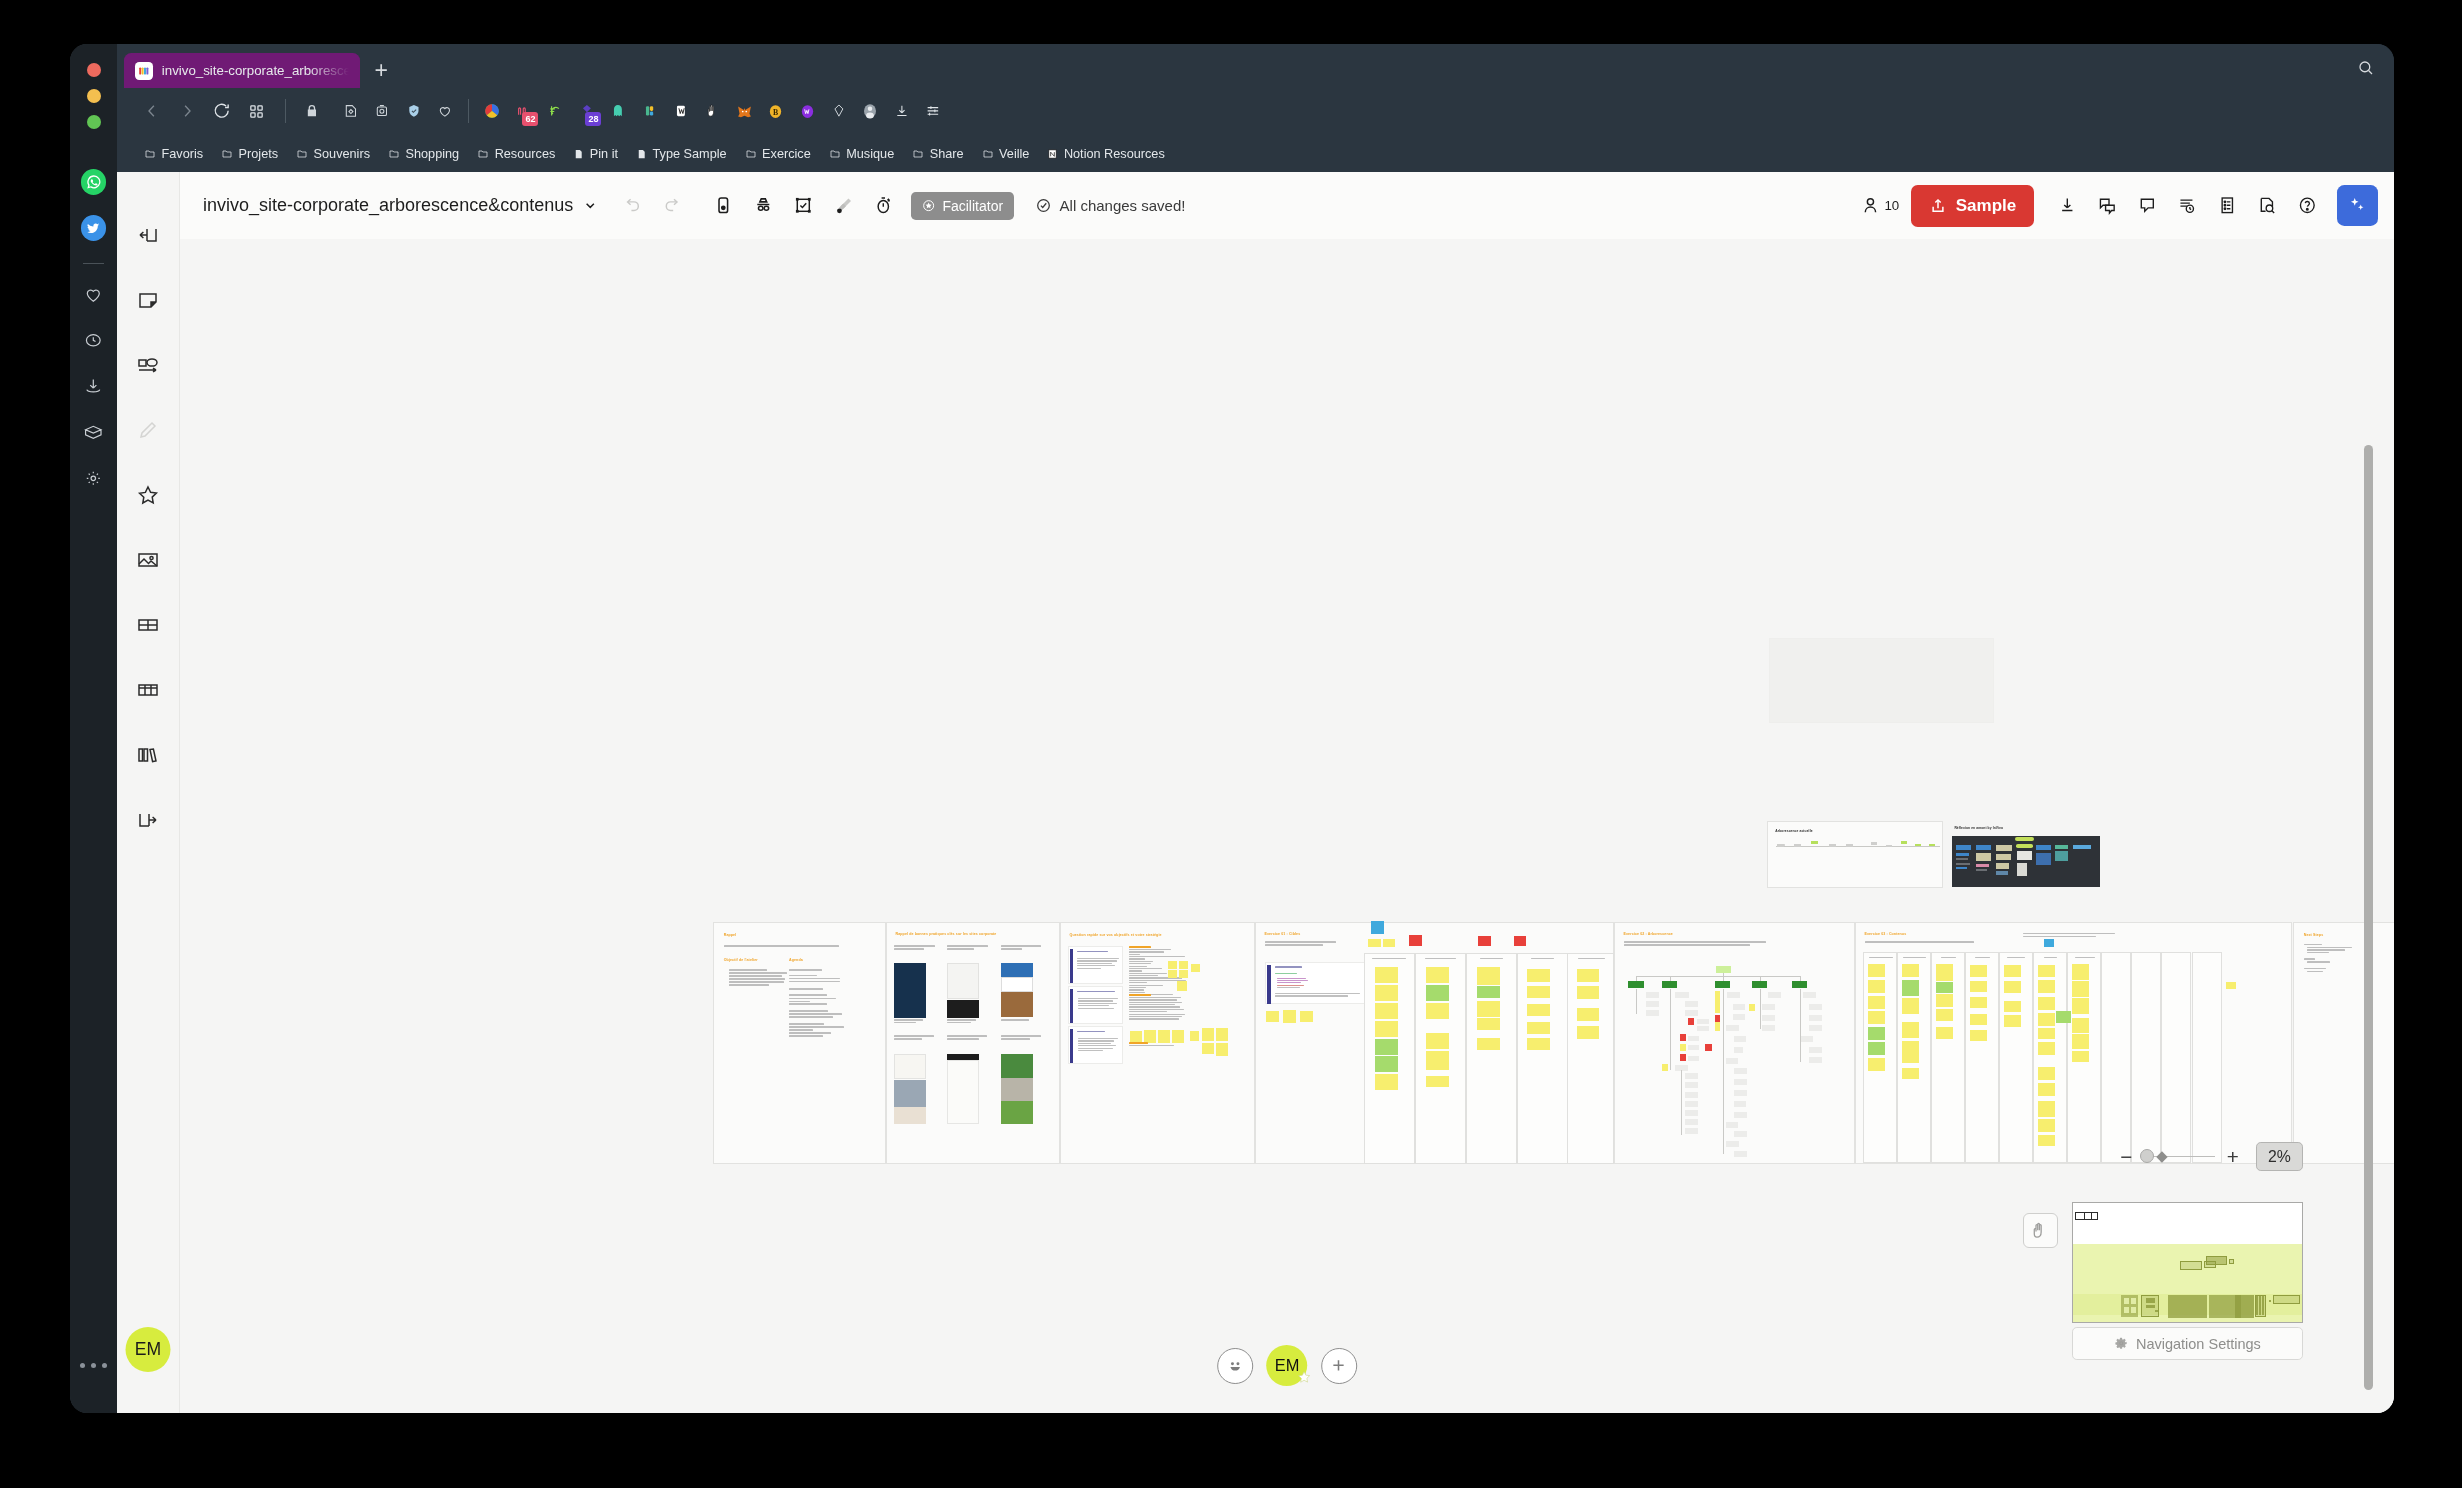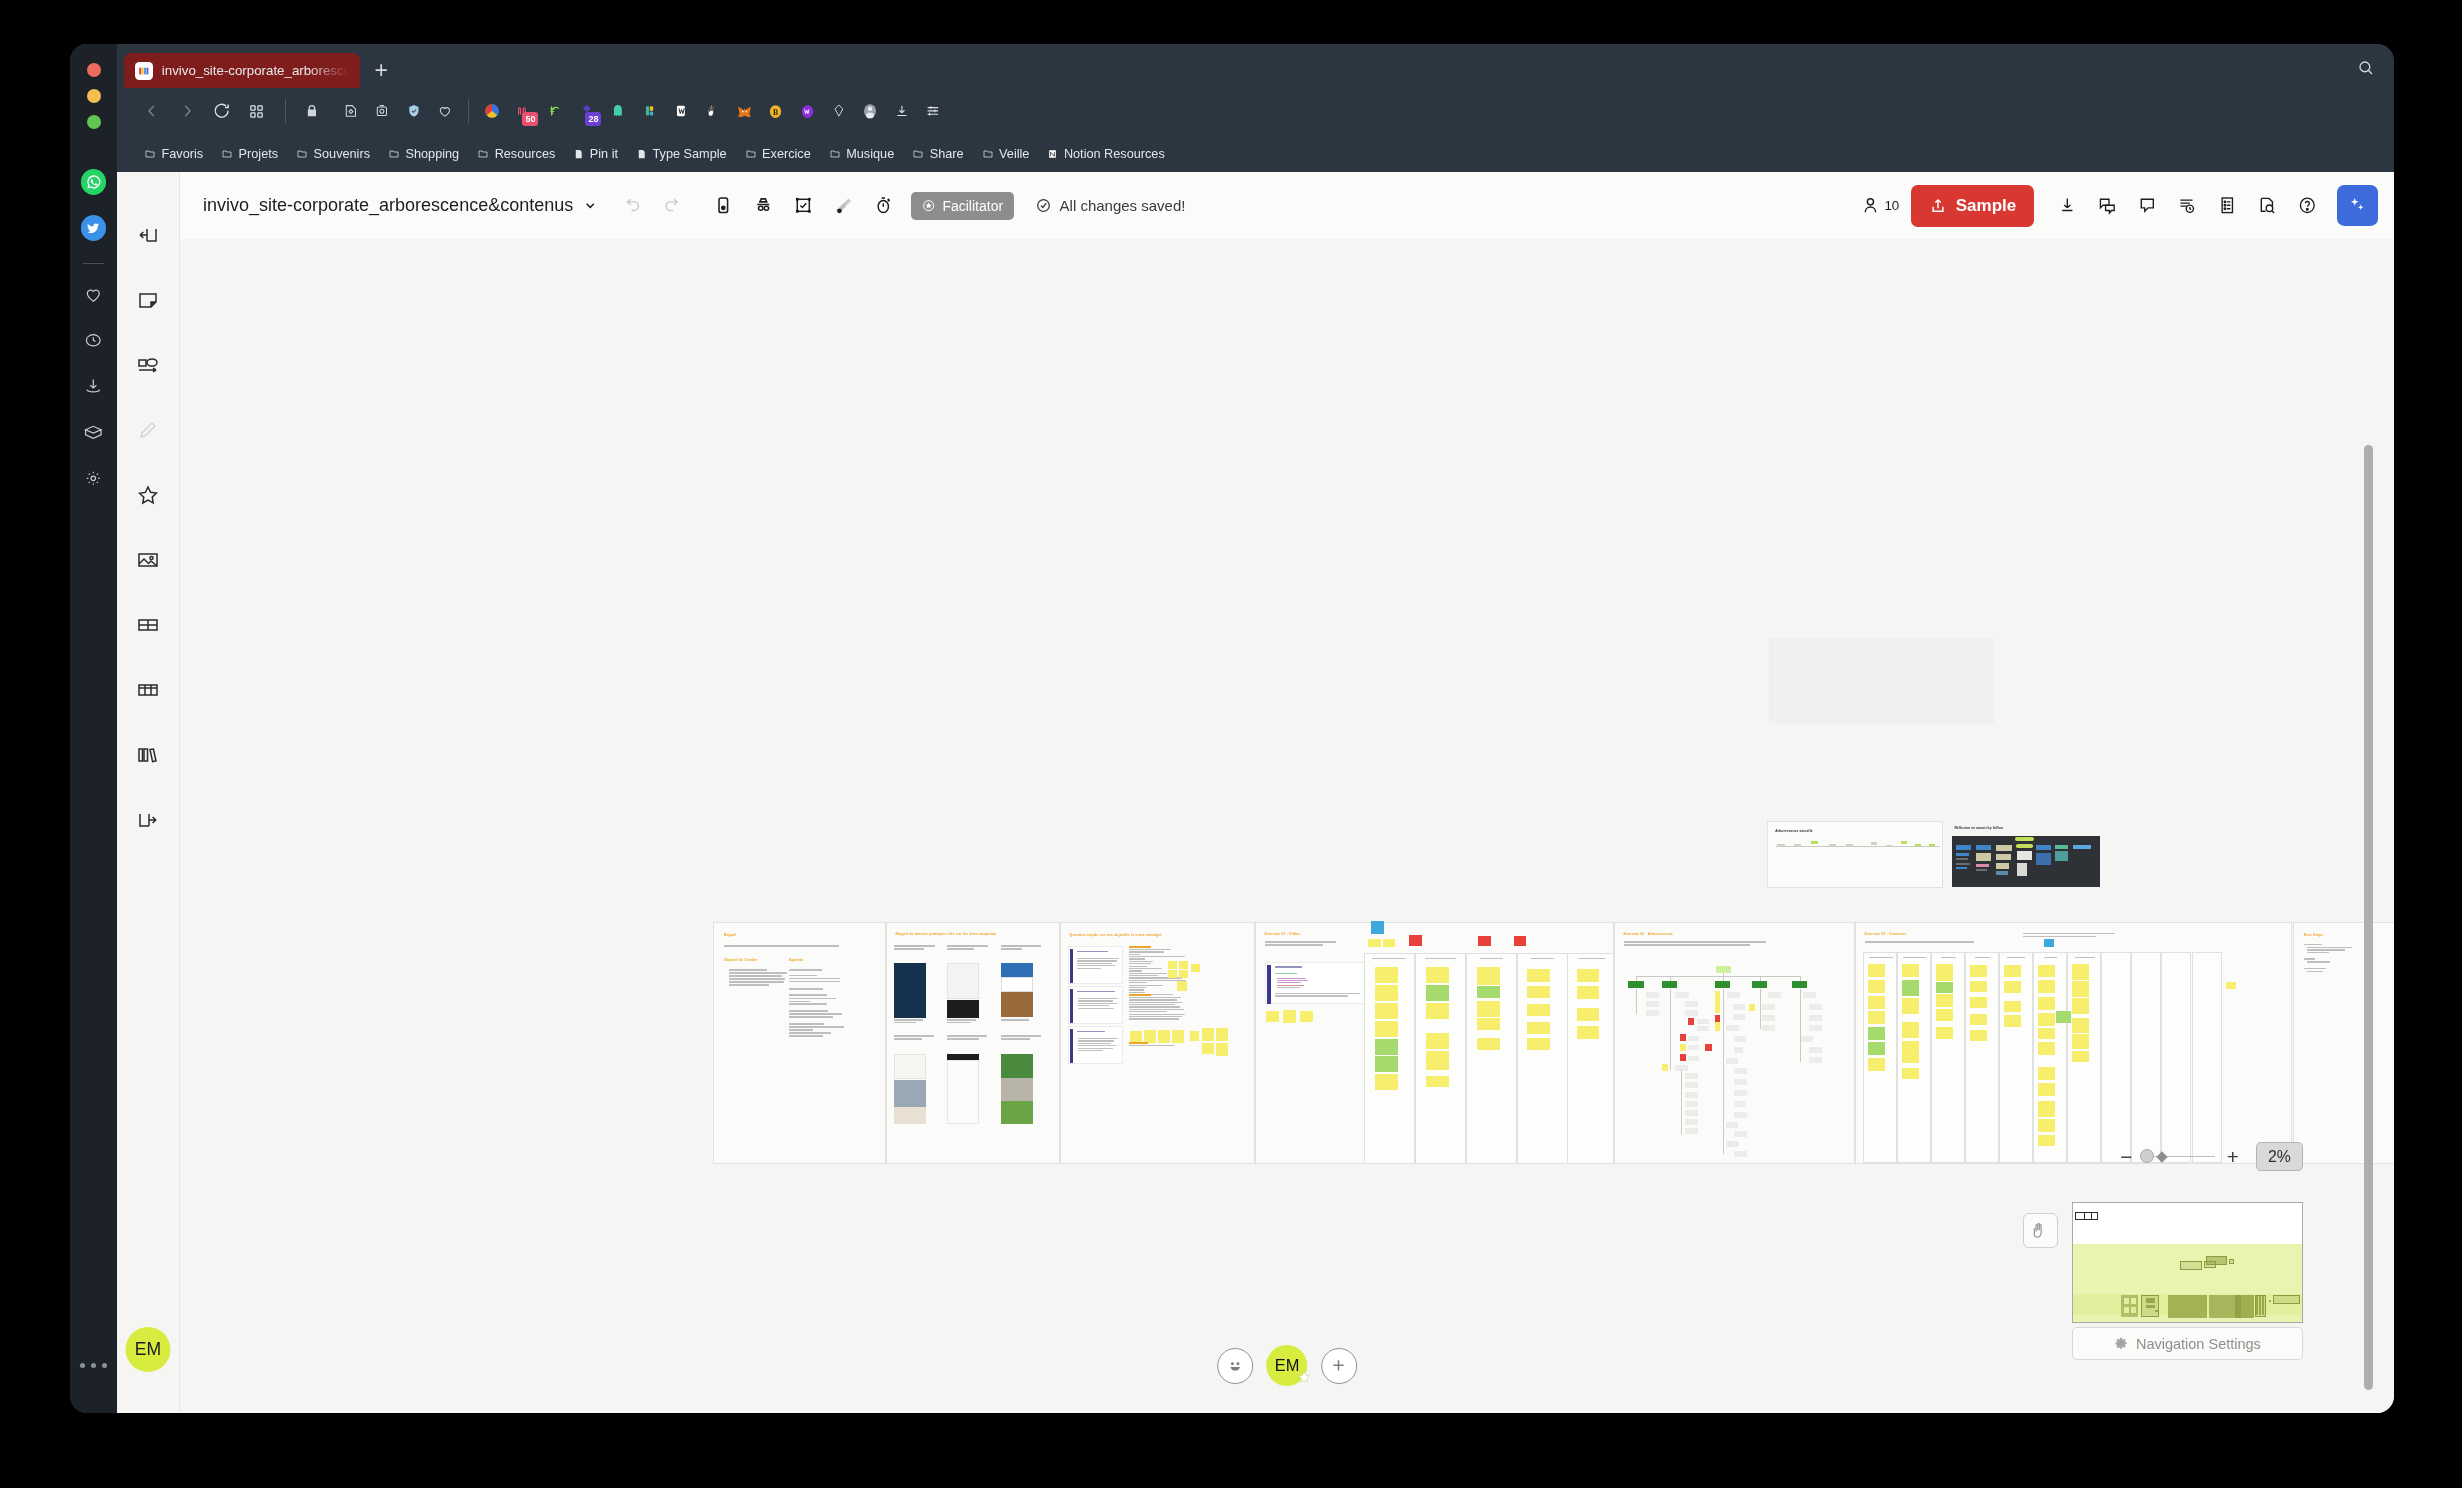--- a/index.html
+++ b/index.html
@@ -49,21 +49,21 @@
   .rail-bottom i { width:5.5px;height:5.5px;border-radius:50%;background:#8a9199;display:block; }
 
   
   .tabstrip {
     position:absolute; left:47px; top:0; right:0; height:44px;
     background:#2b3640;
     display:flex; align-items:flex-end; padding-left:7.3px;
   }
   .tab {
     height: 35px; width: 236px;
-    background:#7f1d1d;
+    background:#701a75;
     border-radius: 7.3px 7.3px 0 0;
     display:flex; align-items:center; gap:8.5px;
     padding: 0 11px;
     color:#e7eaec; font-size: 13.3px; white-space:nowrap; overflow:hidden;
     position:relative;
   }
   .tab .favicon {
     width:18px;height:18px;border-radius:4.2px;background:#fff;flex:0 0 auto;
     display:flex;align-items:center;justify-content:center;
   }
@@ -407,21 +407,21 @@
             <circle cx="12" cy="12" r="9" fill="#2bb673"></circle>
             <path d="M12 3a9 9 0 00-7 14.6L12 12z" fill="#e23b3b"></path>
             <path d="M12 3a9 9 0 017 14.6L12 12z" fill="#3b6fe2"></path>
             <path d="M5 17.6a9 9 0 0014 0L12 12z" fill="#f2c029"></path>
           </svg>
       </span>
       <span class="ext">
         <svg width="15.8" height="15.8" viewBox="0 0 24 24" fill="none" stroke="#e8506e" stroke-width="1.8">
             <path d="M4 18V9c0-2 3-2 3 0v9M11 18V9c0-2 3-2 3 0v9"></path>
           </svg>
-        <span class="badge" style="background:#e8506e;">50</span>
+        <span class="badge" style="background:#e8506e;">62</span>
       </span>
       <span class="ext">
         <svg width="15.8" height="15.8" viewBox="0 0 24 24" fill="none" stroke="#8ede4a" stroke-width="1.7">
             <path d="M18 8.5A6 6 0 109 17"></path>
             <path d="M5 9h7M5 13h6M7 5v14"></path>
           </svg>
       </span>
       <span class="ext">
         <svg width="15.8" height="15.8" viewBox="0 0 24 24">
             <path d="M12 3l6 5-6 6-6-6z" fill="#5b3fc4"></path>

